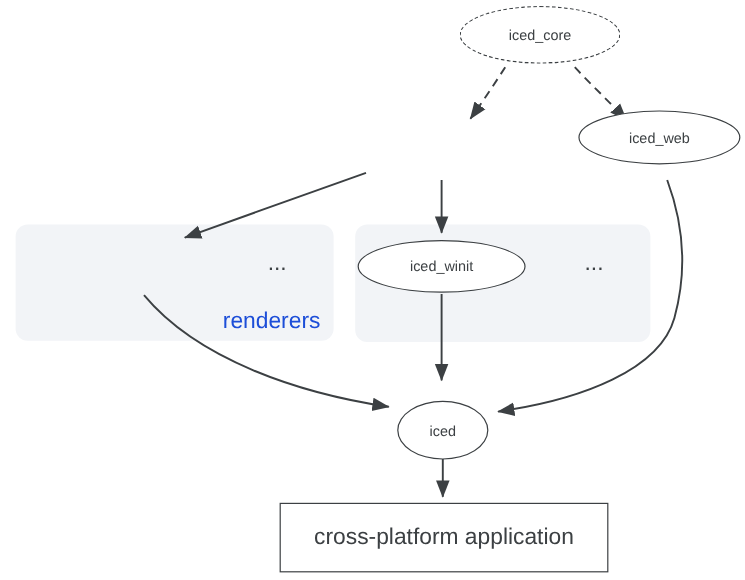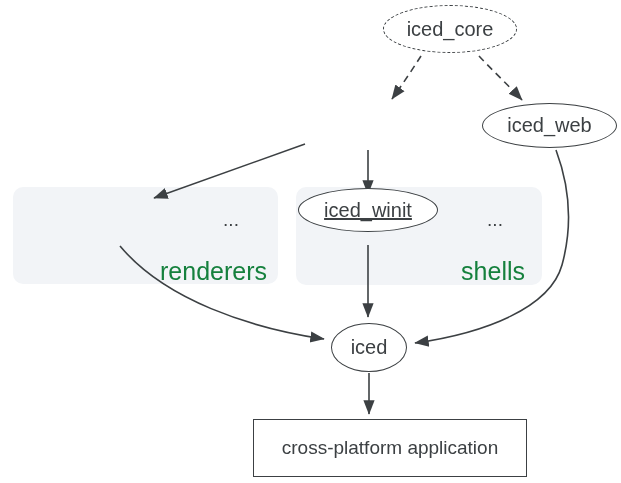--- a/index.html
+++ b/index.html
@@ -12,49 +12,49 @@
     overflow:hidden;
   }
   .group{
     position:absolute;
     background:#f2f4f7;
     border-radius:10px;
     z-index:0;
   }
   .group-label{
     position:absolute;
-    font-size:25px;
-    color:#15803d;
+    font-size:19px;
+    color:#1d4ed8;
     z-index:2;
     white-space:nowrap;
   }
   .ellipsis{
     position:absolute;
     font-size:19px;
     color:#3c4043;
     z-index:2;
     white-space:nowrap;
   }
   #edges{
     position:absolute;left:0;top:0;
     z-index:1;
   }
   .node{
     position:absolute;
     background:#ffffff;
     border:1.6px solid #3c4043;
     display:flex;align-items:center;justify-content:center;
-    font-size:20px;
+    font-size:12px;
     color:#3c4043;
     z-index:2;
     white-space:nowrap;
     box-sizing:border-box;
   }
   .ellipse{border-radius:50%;}
-  .rect{border-radius:0;font-size:19px;margin-left:20px;}
+  .rect{border-radius:0;font-size:19px;}
   .dashed{border-style:dashed;}
 </style>
 </head>
 <body>
 
 <div id="canvas">
 
   <div class="group" style="left:13px;top:187px;width:265px;height:97px;"></div>
   <div class="group" style="left:296px;top:187px;width:246px;height:98px;"></div>
 
@@ -74,36 +74,35 @@
       <path marker-end="url(#arrow)" d="M556,150 C569,185 573,225 562,265 C550,308 485,333 415,343"></path>
       <path marker-end="url(#arrow)" d="M369,373 L369,414"></path>
     </g>
   </svg>
 
   <div class="node ellipse dashed" style="left:383px;top:5px;width:134px;height:48px;">
     <span>iced_core</span>
   </div>
 
 
-  <div class="node ellipse" style="left:482px;top:103px;width:135px;height:45px;justify-content:center;">
+  <div class="node ellipse" style="left:482px;top:92px;width:135px;height:45px;justify-content:center;">
     <span>iced_web</span>
   </div>
 
 
-  <div class="node ellipse" style="left:298px;top:188px;width:140px;height:44px;text-decoration:underline;">
+  <div class="node ellipse" style="left:298px;top:200px;width:140px;height:44px;">
     <span>iced_winit</span>
   </div>
 
-  <div class="node ellipse" style="left:331px;top:323px;width:76px;height:49px;">
+  <div class="node ellipse" style="left:331px;top:334px;width:76px;height:49px;">
     <span>iced</span>
   </div>
 
   <div class="node rect" style="left:233px;top:419px;width:274px;height:58px;">
     <span>cross-platform application</span>
   </div>
 
   <span class="ellipsis" style="left:215px;top:209px;width:32px;text-align:center;">...</span>
   <span class="ellipsis" style="left:479px;top:209px;width:32px;text-align:center;">...</span>
 
   <span class="group-label" style="left:150px;top:257px;width:117px;text-align:right;">renderers</span>
-  <span class="group-label" style="left:452px;top:257px;width:73px;text-align:right;">shells</span>
 
 </div>
 
 </body></html>

